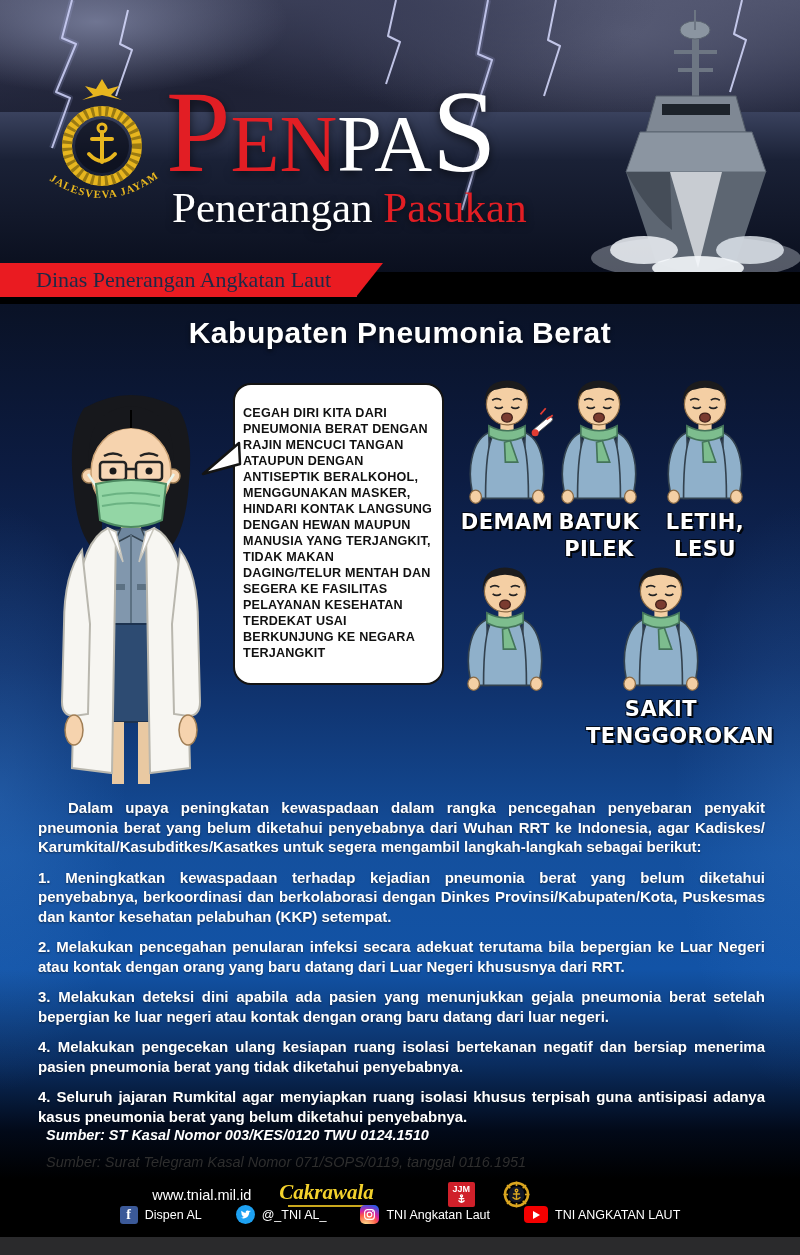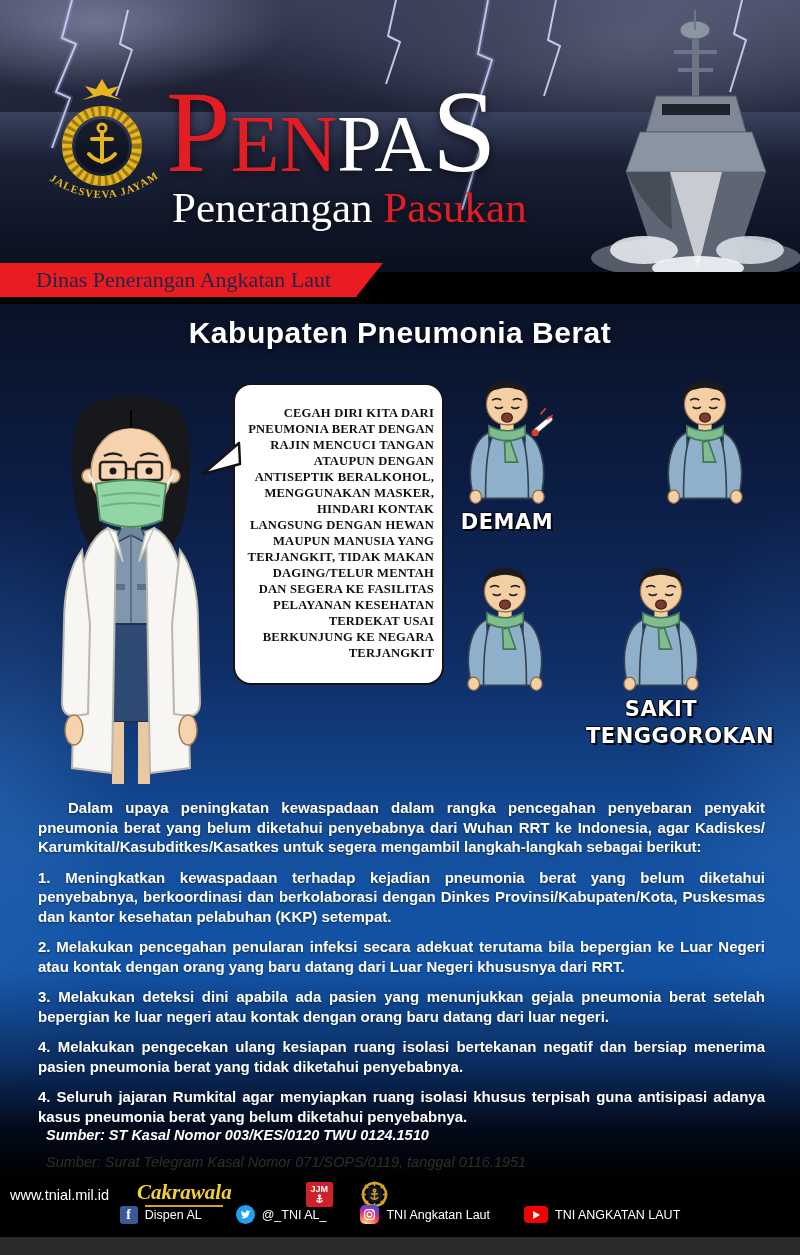--- a/index.html
+++ b/index.html
@@ -55,22 +55,22 @@
       radial-gradient(ellipse 180px 420px at 0% 52%,  rgba(64,130,210,.30), transparent 70%),
       radial-gradient(ellipse 180px 420px at 100% 52%, rgba(64,130,210,.25), transparent 70%); }
 
   .page-title { position:absolute; left:0; top:316px; width:800px; text-align:center;
     color:#fff; font-size:30px; font-weight:bold; letter-spacing:.5px; text-shadow:0 2px 4px rgba(0,0,0,.6); }
 
   
   .bubble { position:absolute; left:233px; top:383px; width:211px; height:302px; background:#fff;
     border:2.5px solid #141414; border-radius:18px; padding:13px 8px;
     display:flex; align-items:center; justify-content:center; z-index:2; }
-  .bubble p { font-family:Liberation Serif, serif; font-weight:bold; font-size:12.6px; line-height:1.27;
-    color:#111; text-align:right; text-transform:uppercase; letter-spacing:.2px; }
+  .bubble p { font-family:Liberation Sans, sans-serif; font-weight:bold; font-size:12.6px; line-height:1.27;
+    color:#111; text-align:left; text-transform:uppercase; letter-spacing:.2px; }
   .bubble-tail { position:absolute; left:201px; top:440px; z-index:3; }
 
   
   .doctor { position:absolute; left:24px; top:372px; }
   .figure { position:absolute; width:150px; text-align:center; pointer-events:none; }
   .figure .lbl { margin-top:0px; font-family:"DejaVu Sans", sans-serif; font-weight:bold; font-size:21px;
     color:#fff; line-height:1.3; white-space:pre-line; letter-spacing:.5px;
     text-shadow:2px 2px 0 rgba(0,0,0,.85), -1px -1px 0 rgba(0,0,0,.5), 1px -1px 0 rgba(0,0,0,.5), -1px 1px 0 rgba(0,0,0,.5); }
   .f1 { left:432px; top:373px; } .f2 { left:524px; top:373px; } .f3 { left:630px; top:373px; }
   .f4 { left:430px; top:560px; } .f5 { left:586px; top:560px; }
@@ -80,21 +80,21 @@
     font-size:15px; line-height:1.3; text-align:justify; text-shadow:0 1px 2px rgba(0,0,0,.5); }
   .bodytext p { margin-bottom:11px; }
   .bodytext p.indent { text-indent:30px; }
 
   
   .src-main  { position:absolute; left:46px; top:1127px; color:#fff; font-size:14.5px; font-weight:bold; font-style:italic; }
   .src-faint { position:absolute; left:46px; top:1154px; color:#2e2e2e; font-size:14.5px; font-style:italic; }
 
   
   .foot-row1 { position:absolute; left:0; top:1181px; width:672px; display:flex; align-items:center;
-    justify-content:flex-start; gap:28px;padding-left:10px; }
+    justify-content:center; gap:28px;padding-left:10px; }
   .website { color:#fff; font-size:14.5px; }
   .cakrawala { text-align:center; }
   .cakrawala .name { font-family:"Liberation Serif", serif; font-weight:bold; font-size:21px; color:#f4d22c; line-height:1;font-style:italic; }
   .cakrawala .rule { width:78px; height:2px; background:#caa81d; margin:2px auto 0; }
   .jjm { width:27px; height:25px; background:#d0202a; border-radius:2px; display:flex; flex-direction:column;
     align-items:center; justify-content:center;margin-left:46px; }
   .jjm .t { color:#fff; font-weight:bold; font-size:9px; line-height:1; }
   .foot-row2 { position:absolute; left:0; top:1205px; width:800px; display:flex; align-items:center;
     justify-content:center; gap:34px; }
   .social { display:flex; align-items:center; gap:7px; color:#fff; font-size:12.5px; }
@@ -251,24 +251,33 @@
     <svg width="128" height="132" viewBox="0 0 120 150">
       <use href="#sick-person"></use>
       <g>
         <rect x="88" y="56" width="26" height="6" rx="3" transform="rotate(-40 101 59)" fill="#fff" stroke="#555"></rect>
         <circle cx="92" cy="68" r="4" fill="#e23c32"></circle>
         <path d="M104 40 l-6 7 M112 48 l-7 5" stroke="#e23c32" stroke-width="2"></path>
       </g>
     </svg>
     <div class="lbl">DEMAM</div>
   </div>
+  <div class="figure f2">
+    <svg width="128" height="132" viewBox="0 0 120 150">
+        <use href="#sick-person"></use>
+      </svg>
+    <div class="lbl">BATUK
+PILEK</div>
+  </div>
   <div class="figure f3">
     <svg width="128" height="132" viewBox="0 0 120 150">
         <use href="#sick-person"></use>
       </svg>
+    <div class="lbl">LETIH,
+LESU</div>
   </div>
   <div class="figure f4">
     <svg width="128" height="132" viewBox="0 0 120 150">
         <use href="#sick-person"></use>
       </svg>
   </div>
   <div class="figure f5">
     <svg width="128" height="132" viewBox="0 0 120 150">
         <use href="#sick-person"></use>
       </svg>

